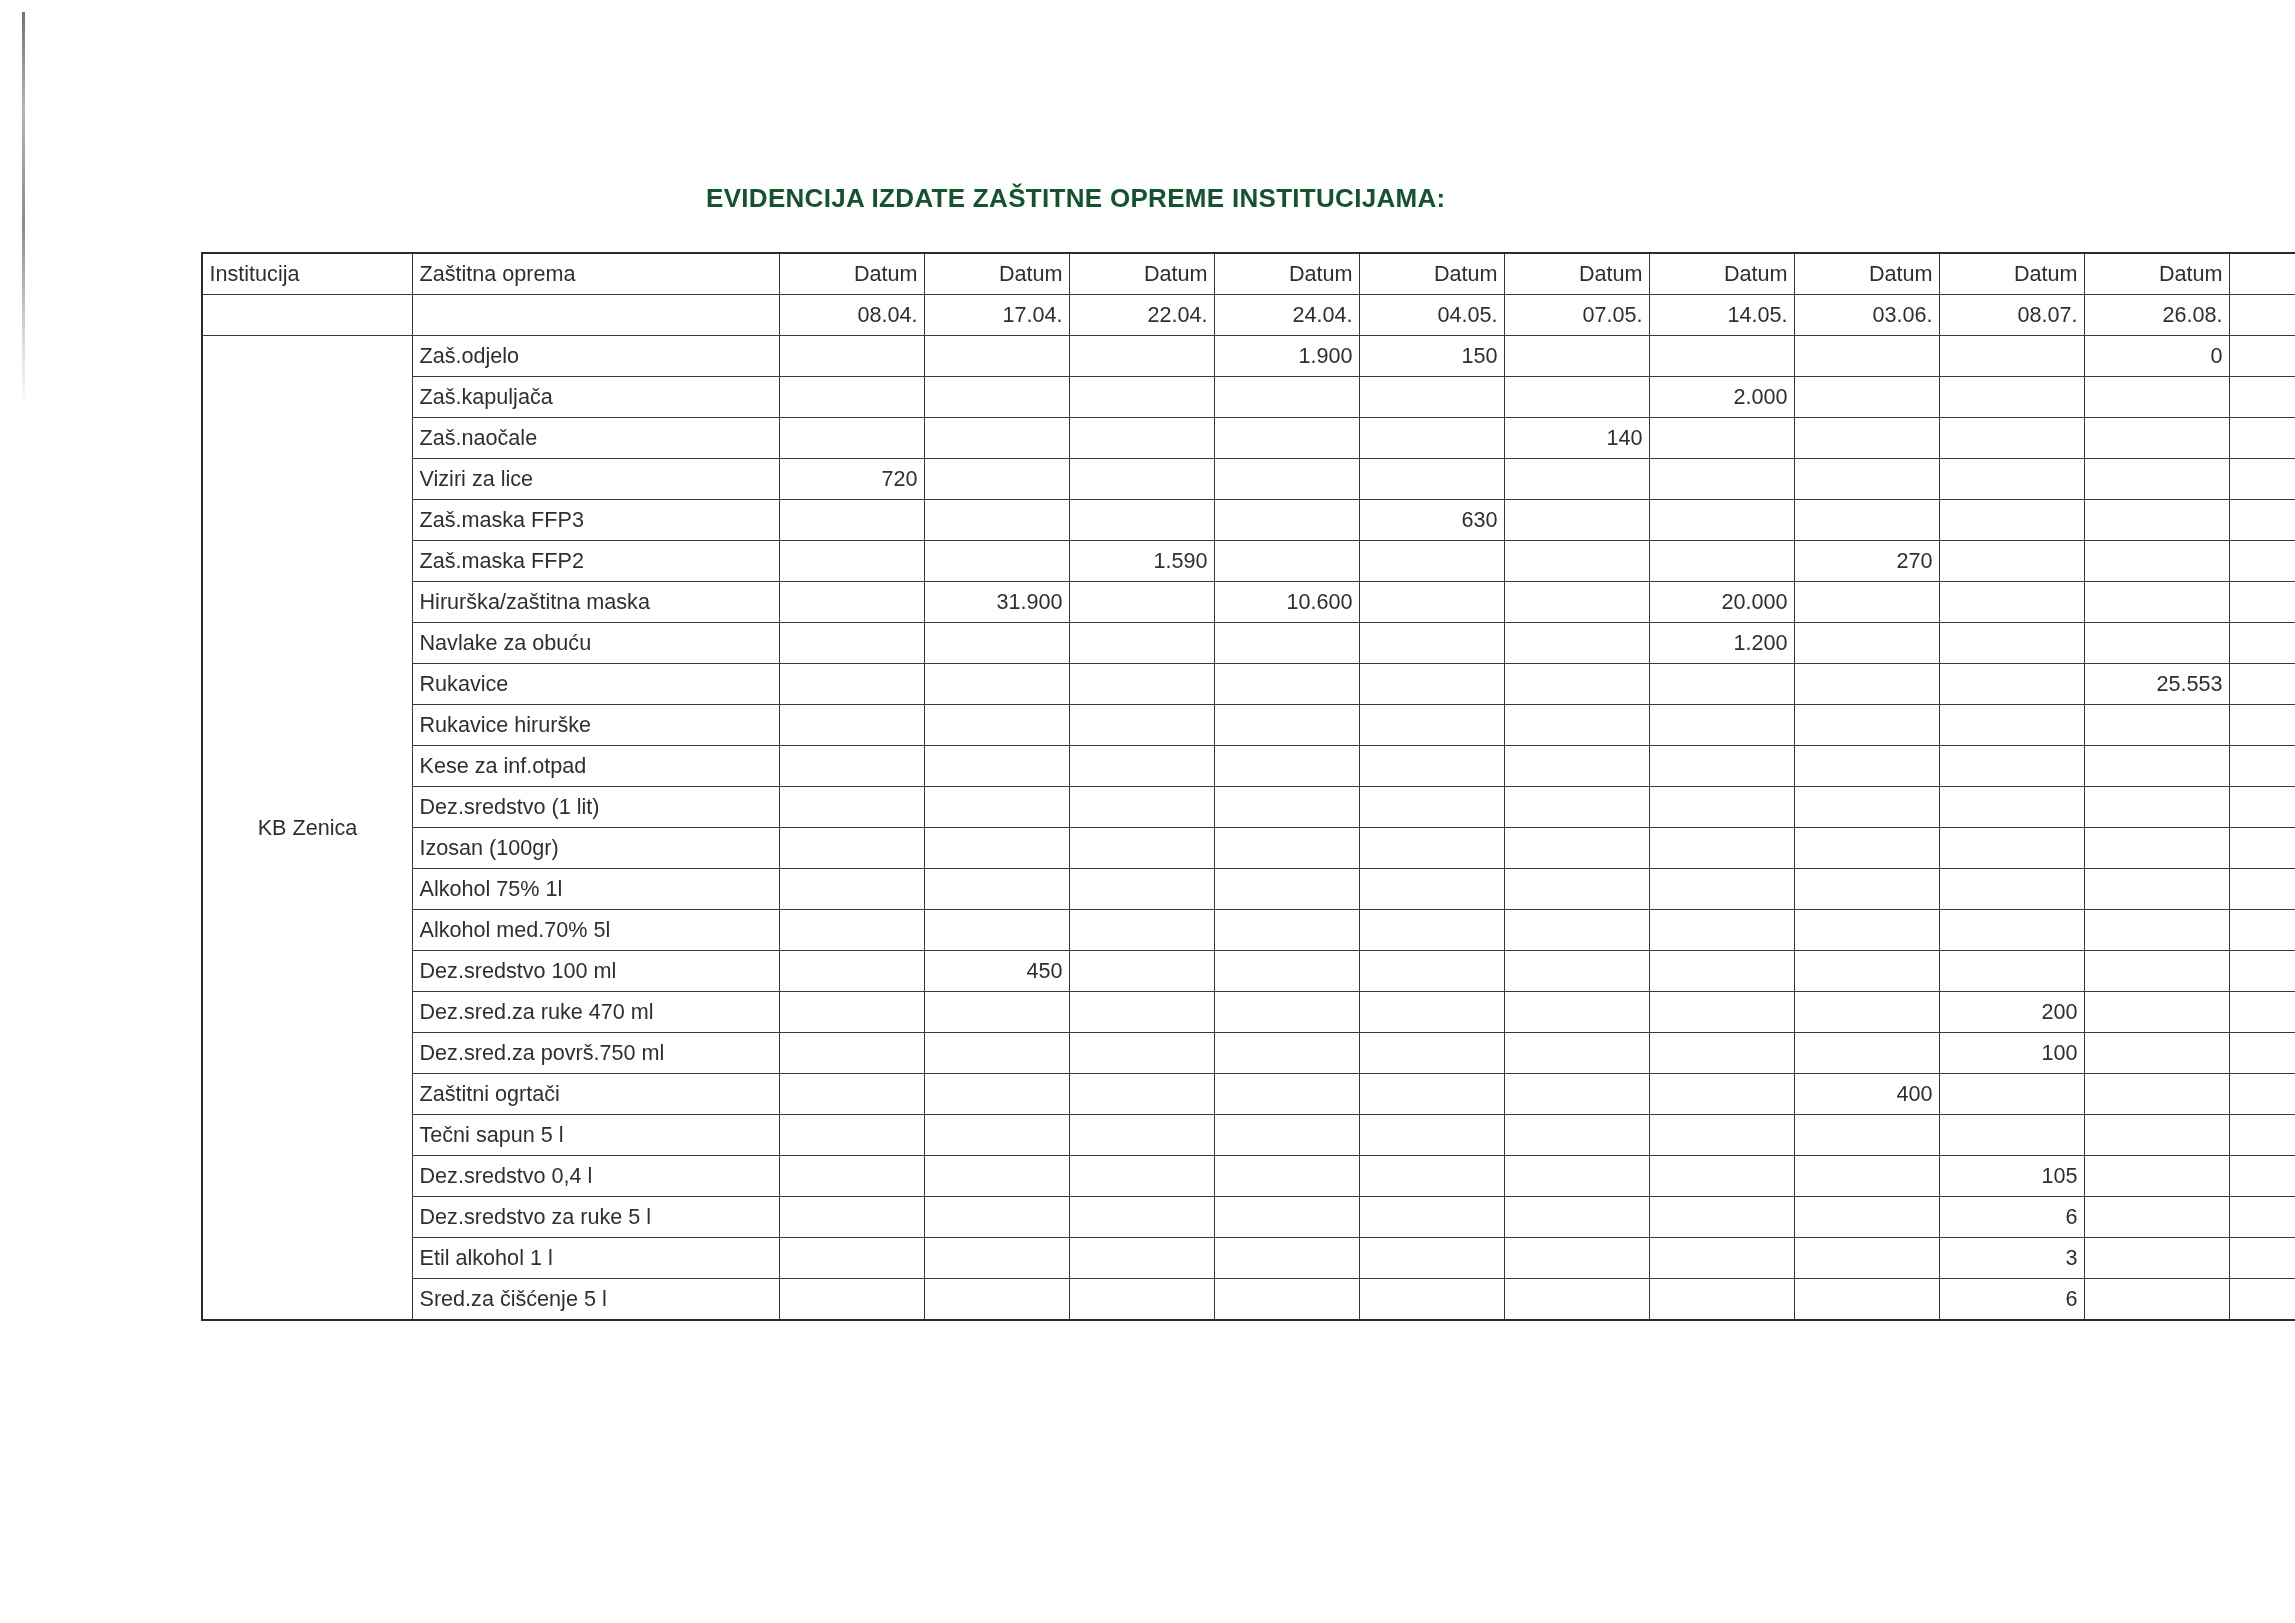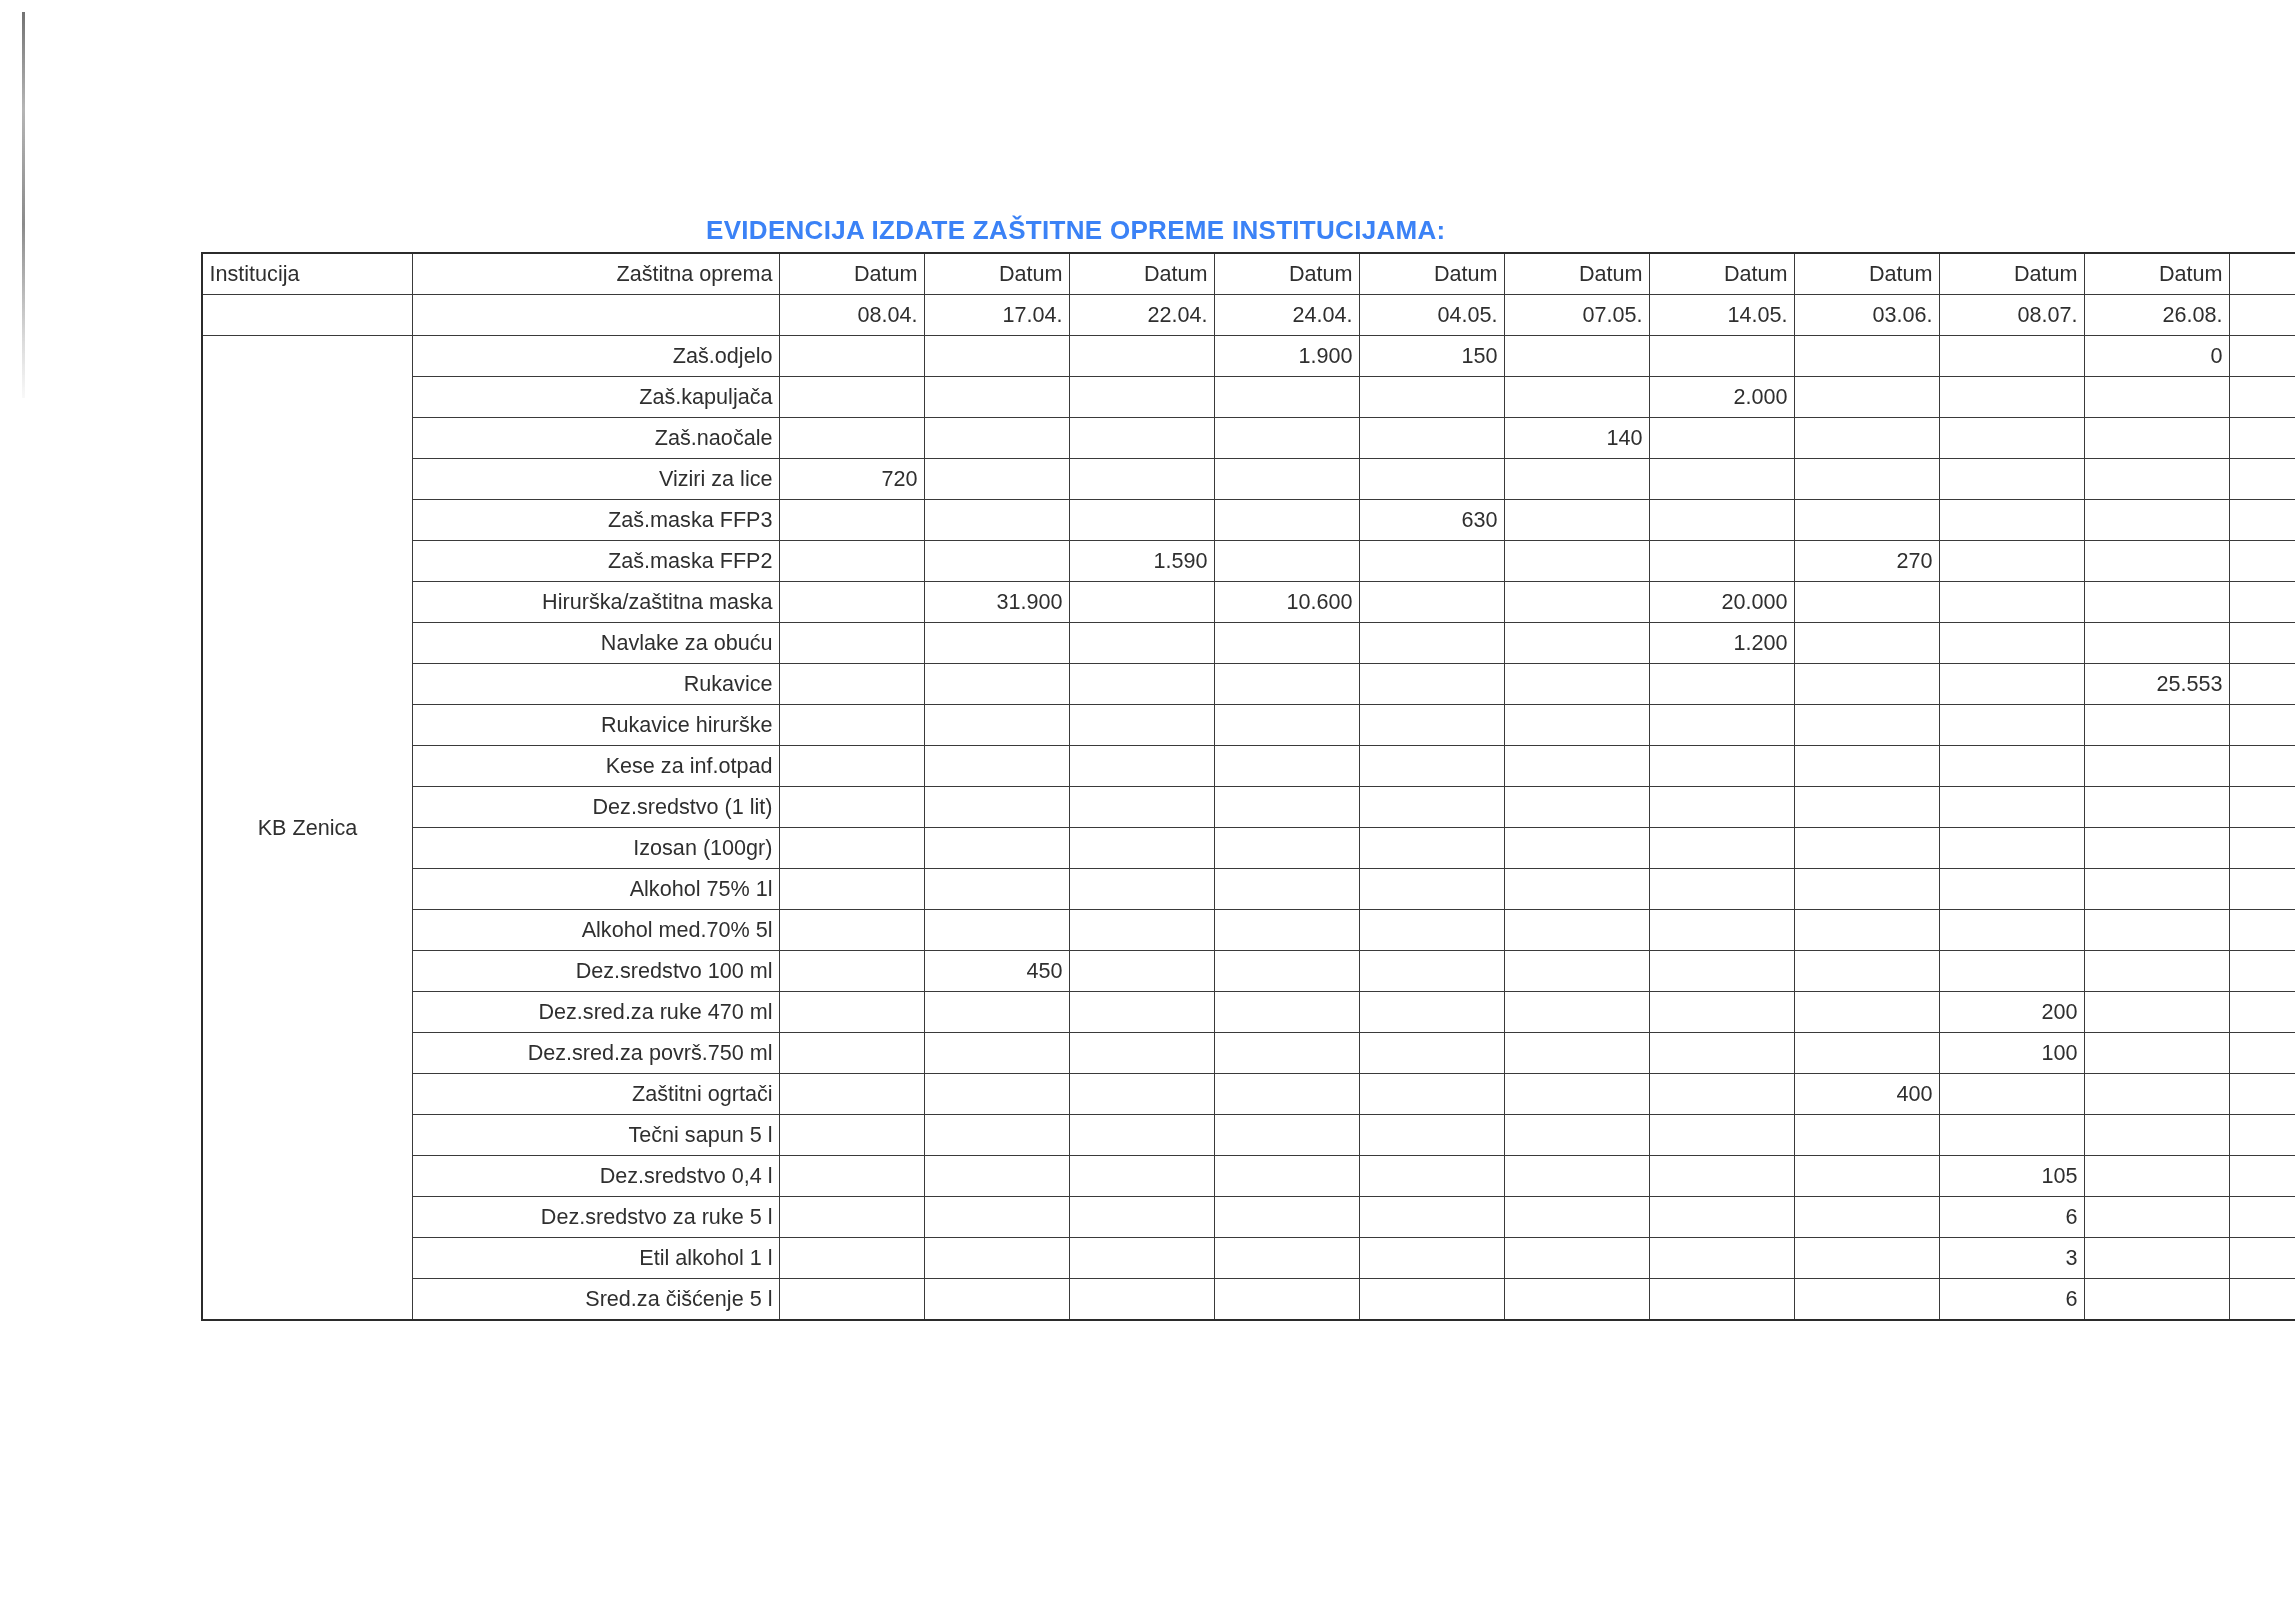--- a/index.html
+++ b/index.html
@@ -32,23 +32,22 @@
     filter: blur(0.4px);
   }
 
   .page-title {
     position: absolute;
     left: 706px;
     top: 183px;
     font-size: 26px;
     font-weight: bold;
     letter-spacing: 0.3px;
-    color: #3b82f6;
+    color: #14532d;
     white-space: nowrap;
-    margin-top: 32px;
   }
 
   .table-wrap {
     position: absolute;
     left: 201px;
     top: 252px;
     width: 2034px;
   }
 
   table.evidencija {
@@ -81,21 +80,21 @@
     height: 43px;
     margin-left: 36px;
   }
   .date-row td {
     border-bottom-width: 2.6px;
     border-bottom-color: #2b2b2b;
     height: 41px;
   }
 
   .c-inst   { width: 196px; text-align: left; }
-  .c-equip  { width: 353px; text-align: right; }
+  .c-equip  { width: 353px; text-align: left; }
   .c-date   { width: 131px; text-align: right; }
   .c-total  { width: 175px; text-align: right; }
 
   .date-row .c-date { text-align: right; padding-left: 7.9px; }
   .hdr-row  .c-date { text-align: right; }
 
   .total-hdr { text-align: center; font-weight: bold; }
 
   .inst-cell {
     text-align: center;

